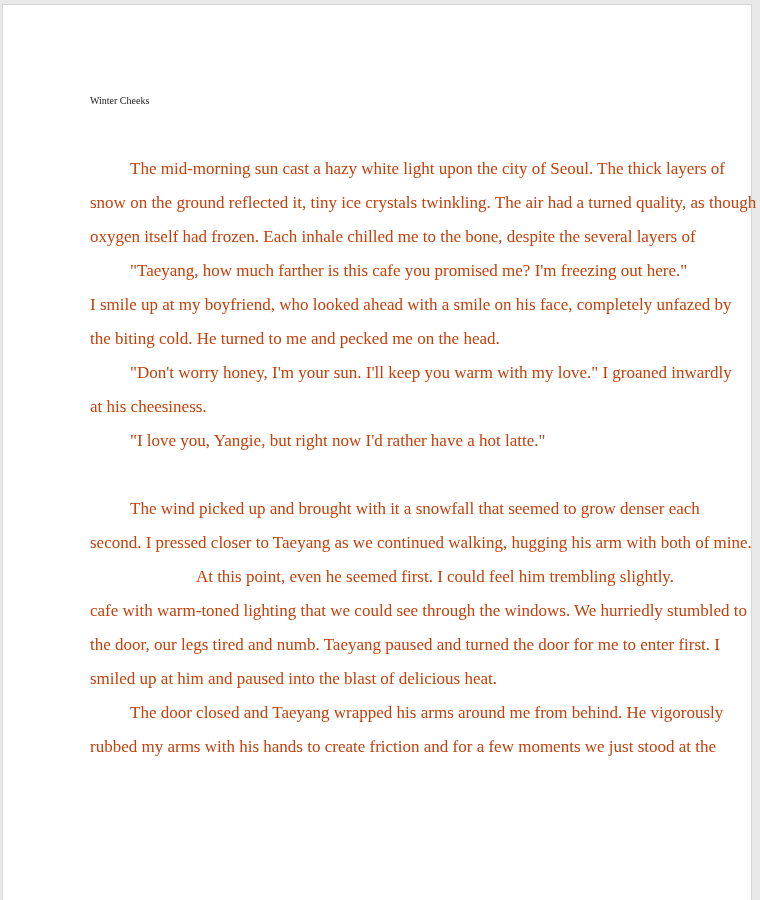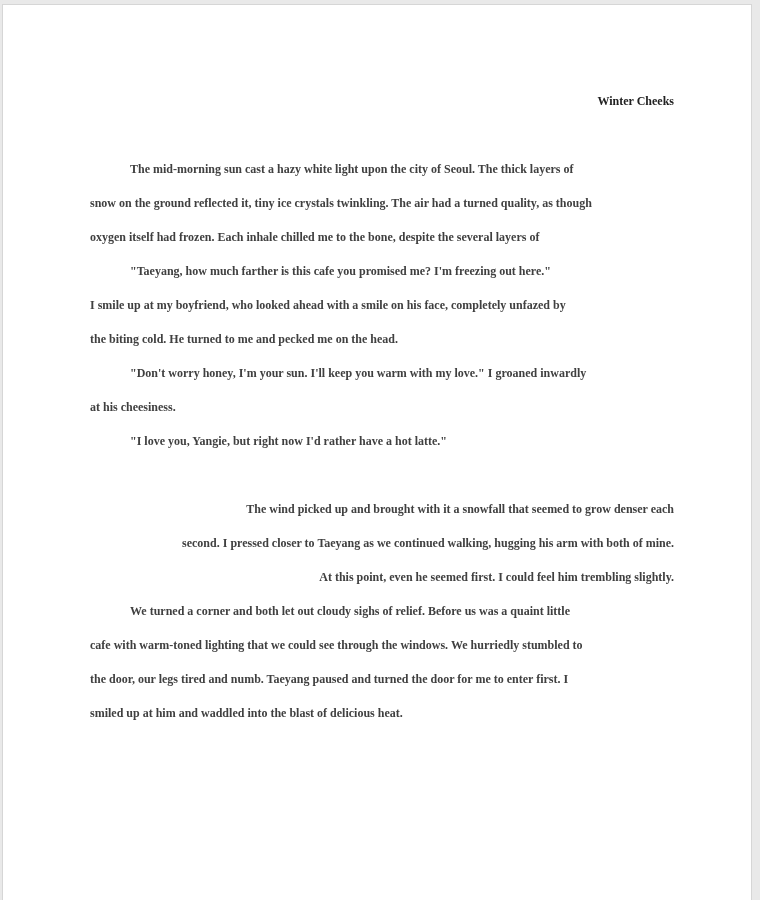--- a/index.html
+++ b/index.html
@@ -24,34 +24,33 @@
   .content {
     position: absolute;
     left: 87px;
     top: 79px;
     width: 584px;
   }
   .title {
     margin: 0 0 34px 0;
     height: 34px;
     line-height: 34px;
-    font-size: 12px;
-    font-weight: bold;
-    text-align: right;
+    font-size: 10px;
+    font-weight: normal;
+    text-align: left;
     color: #212121;
   }
   .paragraph { margin: 0; }
   .paragraph.space-before { margin-top: 34px; text-align: right; }
   .line {
     height: 34px;
     line-height: 34px;
-    font-size: 12px;
-    color: #404040;
+    font-size: 17px;
+    color: #c2410c;
     white-space: pre;
-    font-weight: bold;
   }
   .line.first { padding-left: 40px; }
 </style>
 </head>
 <body>
 
 <div class="page">
   <div class="content">
     <h1 class="title">Winter Cheeks</h1>
     <div>
@@ -71,20 +70,23 @@
         </div>
         <div class="paragraph">
           <div class="line first">"I love you, Yangie, but right now I'd rather have a hot latte."</div>
         </div>
         <div class="paragraph space-before">
           <div class="line first">The wind picked up and brought with it a snowfall that seemed to grow denser each</div>
           <div class="line">second. I pressed closer to Taeyang as we continued walking, hugging his arm with both of mine.</div>
           <div class="line">At this point, even he seemed first. I could feel him trembling slightly.</div>
         </div>
         <div class="paragraph">
-          <div class="line first">We turned a corner and both let out cloudy sighs of relief. Before us was a quaint little</div>
           <div class="line">cafe with warm-toned lighting that we could see through the windows. We hurriedly stumbled to</div>
           <div class="line">the door, our legs tired and numb. Taeyang paused and turned the door for me to enter first. I</div>
-          <div class="line">smiled up at him and waddled into the blast of delicious heat.</div>
+          <div class="line">smiled up at him and paused into the blast of delicious heat.</div>
+        </div>
+        <div class="paragraph">
+          <div class="line first">The door closed and Taeyang wrapped his arms around me from behind. He vigorously</div>
+          <div class="line">rubbed my arms with his hands to create friction and for a few moments we just stood at the</div>
         </div>
       </div>
   </div>
 </div>
 
 </body></html>

